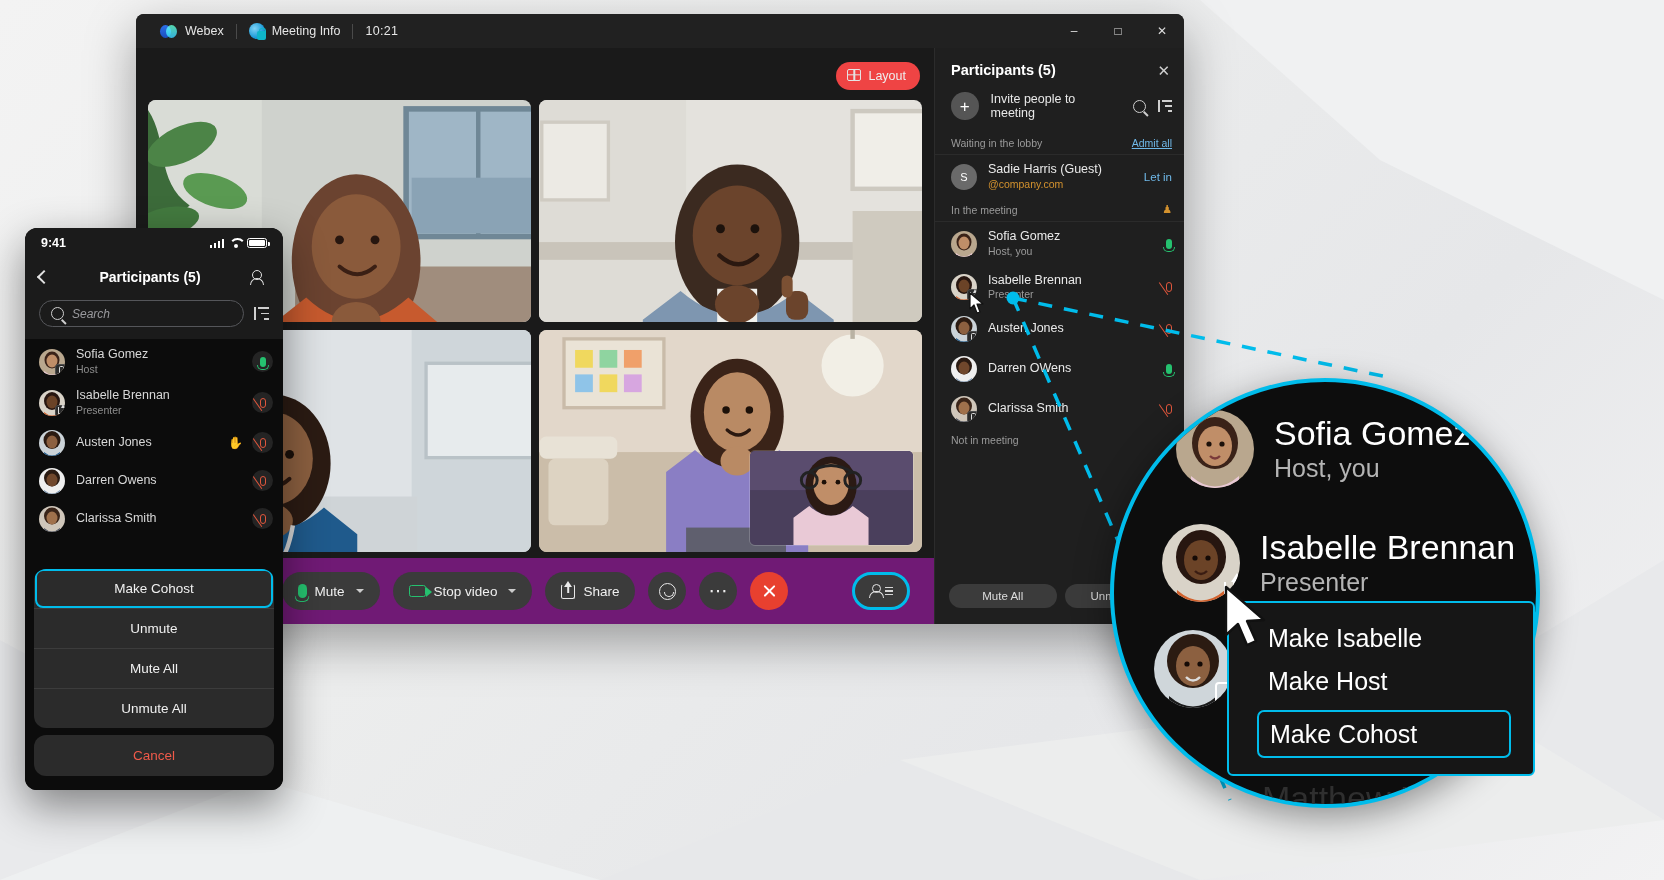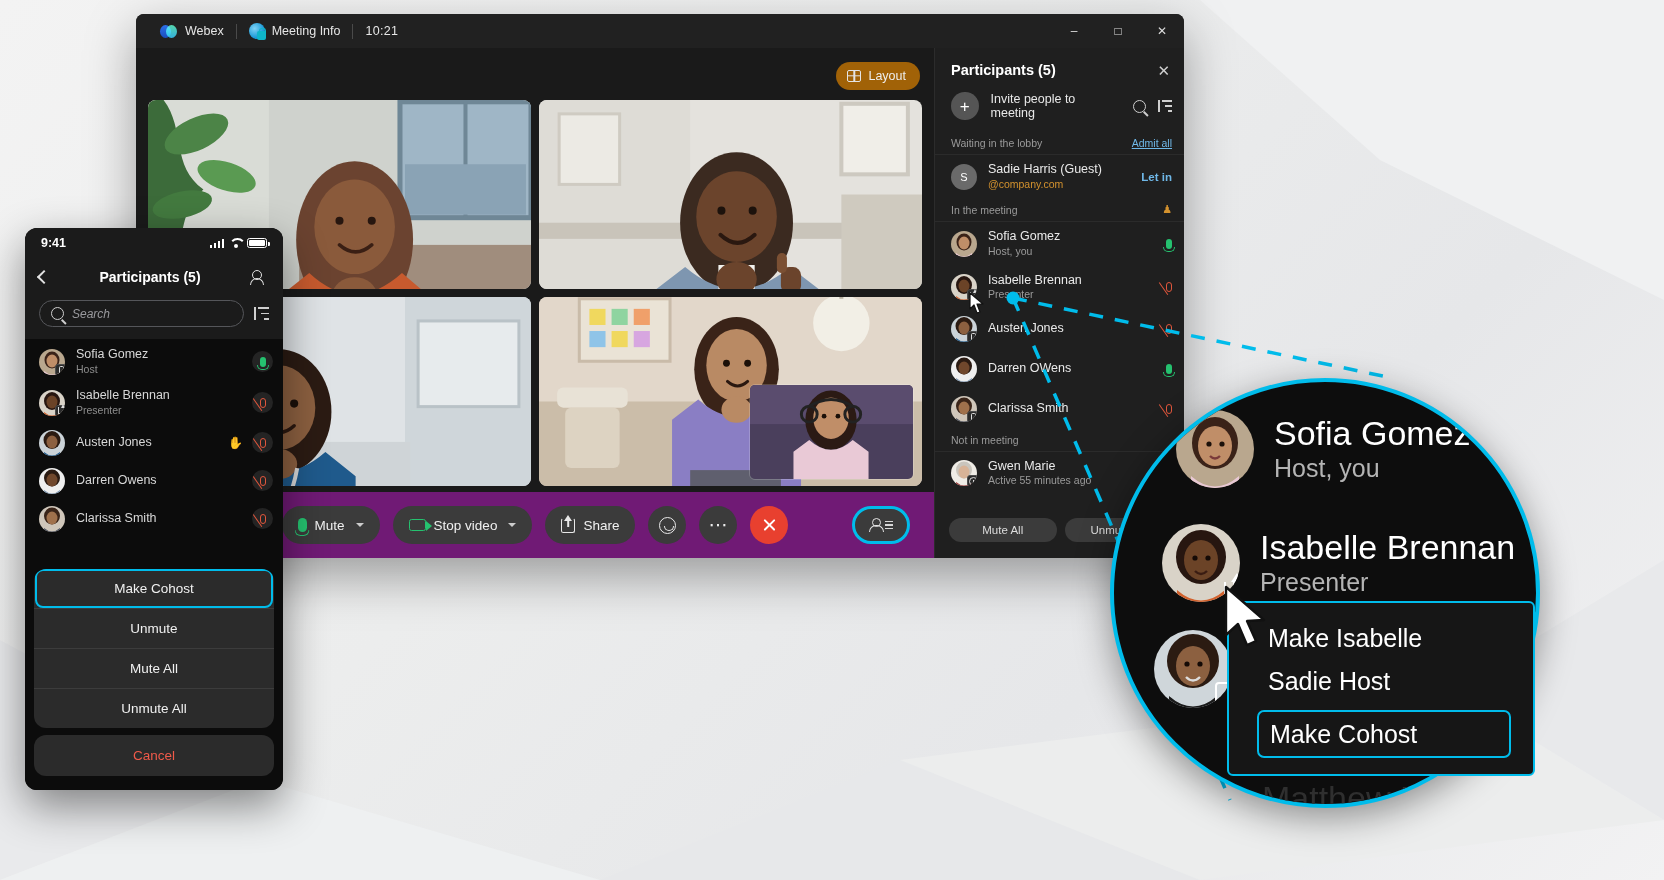--- a/index.html
+++ b/index.html
@@ -12,21 +12,21 @@
     position: relative;
     background: linear-gradient(135deg,#f3f3f3 0%,#eceded 40%,#e6e7e9 70%,#f2f2f3 100%);
   }
   
   .bg-poly { position:absolute; inset:0; overflow:hidden; }
   .bg-poly svg { width:100%; height:100%; display:block; }
 
   
   .win {
     position: absolute; left: 136px; top: 14px;
-    width: 1048px; height: 544px;
+    width: 1048px; height: 610px;
     background: #1a1a1a;
     border-radius: 8px;
     box-shadow: 0 18px 50px rgba(0,0,0,.35);
     overflow: hidden;
     display: flex; flex-direction: column;
   }
   .titlebar {
     height: 34px; background:#212121; display:flex; align-items:center;
     padding-left: 12px; color:#e6e6e6; font-size:12.5px; flex:0 0 34px;
   }
@@ -46,22 +46,22 @@
   .timer { font-variant-numeric: tabular-nums; letter-spacing:.3px; }
   .win-ctrls { margin-left:auto; display:flex; height:34px; }
   .win-ctrls > div { width:44px; height:34px; display:flex; align-items:center; justify-content:center;
       color:#ddd; font-size:12px; }
 
   .win-body { flex:1; display:flex; min-height:0; }
 
   .stage { flex:1; position:relative; background:#1a1a1a; display:flex; flex-direction:column; min-width:0; }
   .layout-btn {
     position:absolute; right:14px; top:14px; z-index:6;
-    background:#a16207; color:#eee; font-size:12.5px;
-    border-radius:16px; padding:7px 14px 7px 11px; display:flex; align-items:center; gap:7px;
+    background:#ef4444; color:#eee; font-size:12.5px;
+    border-radius:16px; padding:7px 14px 7px 11px; display:flex; align-items:flex-start; gap:7px;
   }
   .grid-icon { width:14px; height:12px; border:1.4px solid #e4e4e4; border-radius:2px; position:relative; }
   .grid-icon::before{content:"";position:absolute;left:50%;top:0;bottom:0;width:1.4px;background:#e4e4e4;transform:translateX(-50%);}
   .grid-icon::after{content:"";position:absolute;top:50%;left:0;right:0;height:1.4px;background:#e4e4e4;transform:translateY(-50%);}
 
   .tiles { flex:1; display:grid; grid-template-columns:1fr 1fr; gap:8px;
            padding:52px 12px 6px 12px; min-height:0; }
   .tile { border-radius:8px; overflow:hidden; position:relative; background:#2a2a2a; }
   .tile svg { width:100%; height:100%; display:block; }
   .pip { position:absolute; right:8px; bottom:6px; width:165px; height:96px;
@@ -129,21 +129,21 @@
            border-top:1px solid #2b2b2b; position:relative; }
   .p-row.noline { border-top:none; }
   .avatar { width:26px;height:26px;border-radius:50%; overflow:hidden; flex:0 0 26px; position:relative; }
   .avatar svg{width:100%;height:100%;display:block;}
   .avatar.initial{background:#6a6a6a;color:#fff;display:flex;align-items:center;justify-content:center;font-size:11px;}
   .p-txt { min-width:0; }
   .p-name { color:#eaeaea; font-size:12.5px; line-height:1.25; white-space:nowrap; }
   .p-sub { color:#9a9a9a; font-size:10.5px; line-height:1.3; }
   .p-sub.email { color:#d4922e; }
   .p-right { margin-left:auto; display:flex; align-items:center; gap:8px; }
-  .letin { color:#6fb8e8; font-size:11.5px;font-weight:bold; }
+  .letin { color:#6fb8e8; font-size:11.5px; }
   .mic-on { width:6px;height:10px;border-radius:3px;background:#25c16f;position:relative; }
   .mic-on::after{content:"";position:absolute;left:50%;bottom:-3px;transform:translateX(-50%);
       width:10px;height:4px;border:1.3px solid #25c16f;border-top:none;border-radius:0 0 6px 6px;}
   .mic-off { width:6px;height:10px;border-radius:3px;background:transparent;border:1.3px solid #e0563c;position:relative; }
   .mic-off::after{content:"";position:absolute;left:-4px;top:-2px;width:1.3px;height:15px;background:#e0563c;transform:rotate(-35deg);}
   .badge { position:absolute; right:-2px; bottom:-1px; width:12px; height:12px; border-radius:3px;
            background:#2b2b2b; border:1px solid #4d4d4d; display:flex; align-items:center; justify-content:center; }
   .badge .phone-s{width:5px;height:8px;border:1.1px solid #ddd;border-radius:1.5px;}
   .badge .share-s{width:7px;height:7px;border:1.1px solid #ddd;border-top:none;border-radius:0 0 1px 1px;position:relative;}
   .badge .share-s::after{content:"";position:absolute;left:2px;top:-3px;width:0;height:0;
@@ -574,37 +574,20 @@
           <span class="p-name" style="display:block">Clarissa Smith</span>
         </span>
         <span class="p-right">
           <span class="mic-off"></span>
         </span>
       </div>
 
       <div class="sec-head">
         <span class="sec-label">Not in meeting</span>
       </div>
-      <div class="p-row">
-        <span class="avatar">
-          <svg viewBox="0 0 26 26">
-              <rect width="26" height="26" fill="#efece6"></rect>
-              <ellipse cx="13" cy="10" rx="8" ry="8.5" fill="#c9c5bd"></ellipse>
-              <ellipse cx="13" cy="12" rx="5.5" ry="6.5" fill="#d8b397"></ellipse>
-              <path d="M5 22 q8 7 16 0 v4 h-16z" fill="#9c3a3a"></path>
-            </svg>
-          <span class="badge">
-              <span class="clock-s"></span>
-            </span>
-        </span>
-        <span class="p-txt">
-          <span class="p-name" style="display:block">Gwen Marie</span>
-          <span class="p-sub" style="display:block">Active 55 minutes ago</span>
-        </span>
-      </div>
 
       <div class="panel-foot">
         <span class="foot-btn">Mute All</span>
         <span class="foot-btn">Unmute All</span>
       </div>
     </div>
 
   </div>
 </div>
 
@@ -824,21 +807,21 @@
       </span>
     </div>
 
     <div class="ghost" style="left:148px; top:287px;">Marise Torres</div>
     <div class="ghost" style="left:148px; top:397px;">Matthew R</div>
   </div>
 </div>
 
 <div class="ctx-menu">
   <div class="ctx-item">Make Isabelle</div>
-  <div class="ctx-item">Sadie Host</div>
+  <div class="ctx-item">Make Host</div>
   <div class="ctx-item hl">Make Cohost</div>
 </div>
 
 <svg class="cursor-big" width="52" height="66" viewBox="0 0 52 66">
   <path d="M4 2 L4 50 L16 39 L25 60 L34 56 L25 36 L42 35 Z" fill="#fff" stroke="#111" stroke-width="2.4" stroke-linejoin="round"></path>
 </svg>
 <svg class="cursor-sm" width="18" height="23" viewBox="0 0 18 23">
   <path d="M2 1 L2 17 L6 13 L9 21 L12 20 L9 12 L15 12 Z" fill="#fff" stroke="#111" stroke-width="1.2" stroke-linejoin="round"></path>
 </svg>
 

